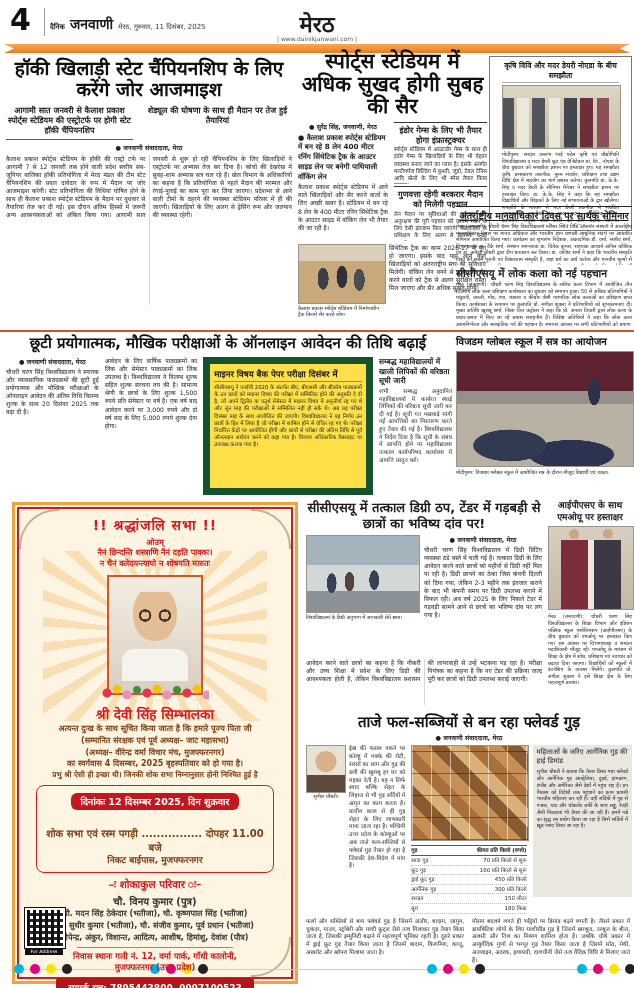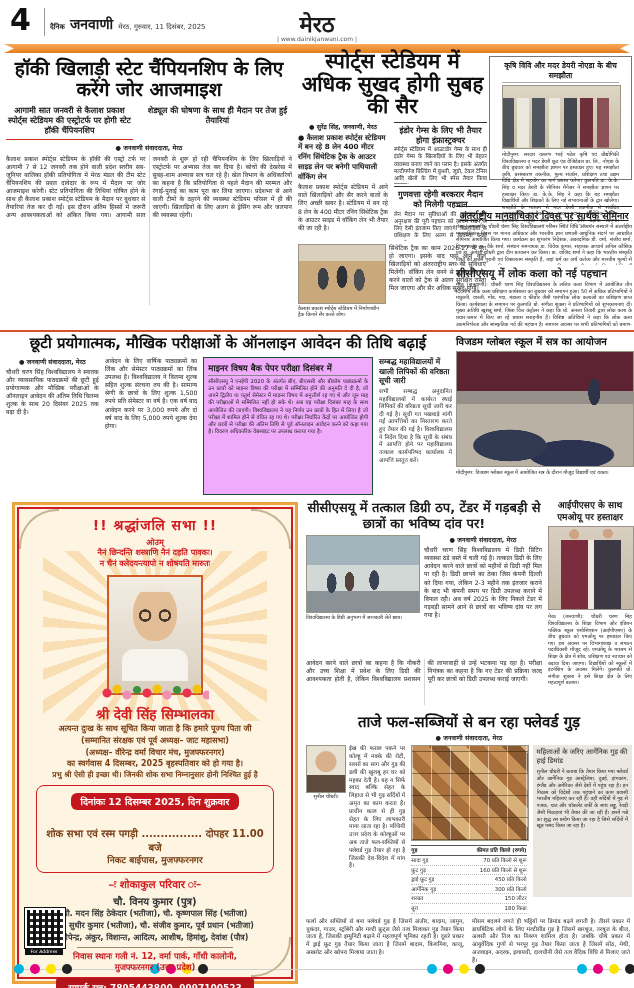--- a/index.html
+++ b/index.html
@@ -63,24 +63,24 @@
     background-repeat:no-repeat;background-size:100% 40%,100% 40%,100% 85%,100% 100%;
     background-position:top,top,bottom,top;}
   .ph-trays{background:
     repeating-linear-gradient(0deg,rgba(40,20,5,.45) 0 1px,rgba(0,0,0,0) 1px 22px),
     repeating-linear-gradient(90deg,rgba(255,255,255,.55) 0 1px,rgba(0,0,0,0) 1px 19px),
     repeating-linear-gradient(45deg,#a9703c 0 13px,#c68f55 13px 26px,#8a5a30 26px 39px,#d7b07a 39px 52px);}
   .ph-sunil{background:
     radial-gradient(circle at 50% 34%,#d9b08c 0 10px,rgba(0,0,0,0) 11px),
     linear-gradient(#e8e2d4 0 62%,#5e4a3c 62%);}
   
-  .agri-box{left:489px;top:56px;width:143px;height:124px;border:1px solid #777;background:#fff;padding:3px 12px;box-sizing:border-box;}
+  .agri-box{left:489px;top:56px;width:143px;height:175px;border:1px solid #777;background:#fff;padding:3px 12px;box-sizing:border-box;}
   .agri-h{font-size:7.6px;font-weight:bold;text-align:center;border-bottom:1px solid #aaa;padding-bottom:2px;}
   .mini-head{font-size:8.2px;font-weight:bold;text-align:center;border-top:1px solid #333;padding-top:2px;line-height:1.25;}
-  .minor-box{border:1px solid #14532d;padding:4px;box-sizing:border-box;background:#f0abfc;}
+  .minor-box{border:7px solid #14532d;padding:4px;box-sizing:border-box;background:#fde047;}
   .sen-h{font-size:7.4px;font-weight:bold;text-align:left;line-height:1.3;}
   
   .ad{left:12px;top:502px;width:286px;height:482px;background:#fdf4e1;border:3px solid #eda33f;
       box-shadow:inset 0 0 0 2px #fdf4e1, inset 0 0 0 4px #cf1b22;box-sizing:border-box;
       padding:10px 10px 6px;text-align:center;}
   .ad-burst{position:absolute;left:28px;top:46px;width:224px;height:170px;
       background:repeating-conic-gradient(from 0deg at 50% 48%,rgba(243,197,122,.45) 0 5deg,rgba(0,0,0,0) 5deg 13deg);z-index:0;}
   .adc{position:relative;z-index:1;}
   .ad-corner{position:absolute;width:38px;height:38px;border-top:2px solid #c4b392;border-right:2px solid #c4b392;border-radius:0 38px 0 0;z-index:1;}
   .ad-title{font-size:14px;font-weight:bold;color:#d21c22;letter-spacing:1px;}

